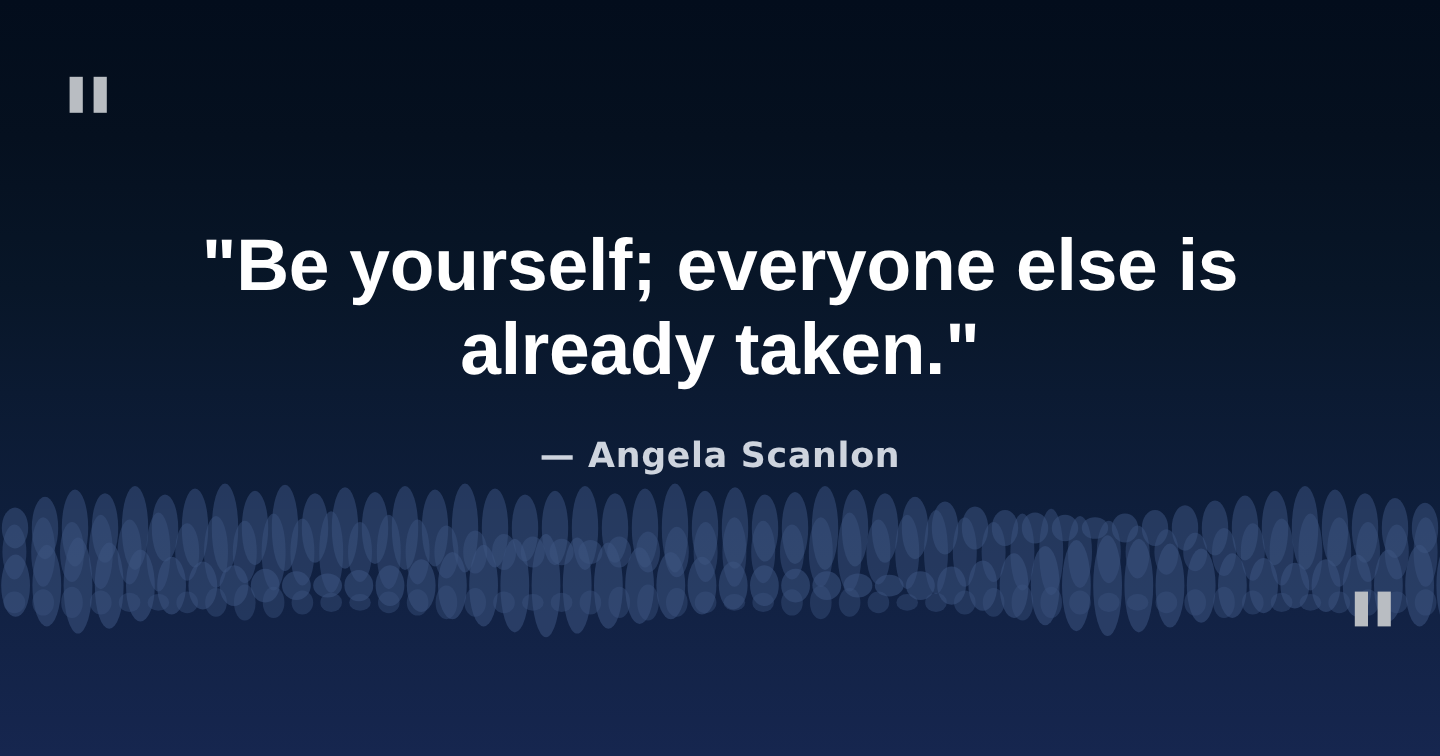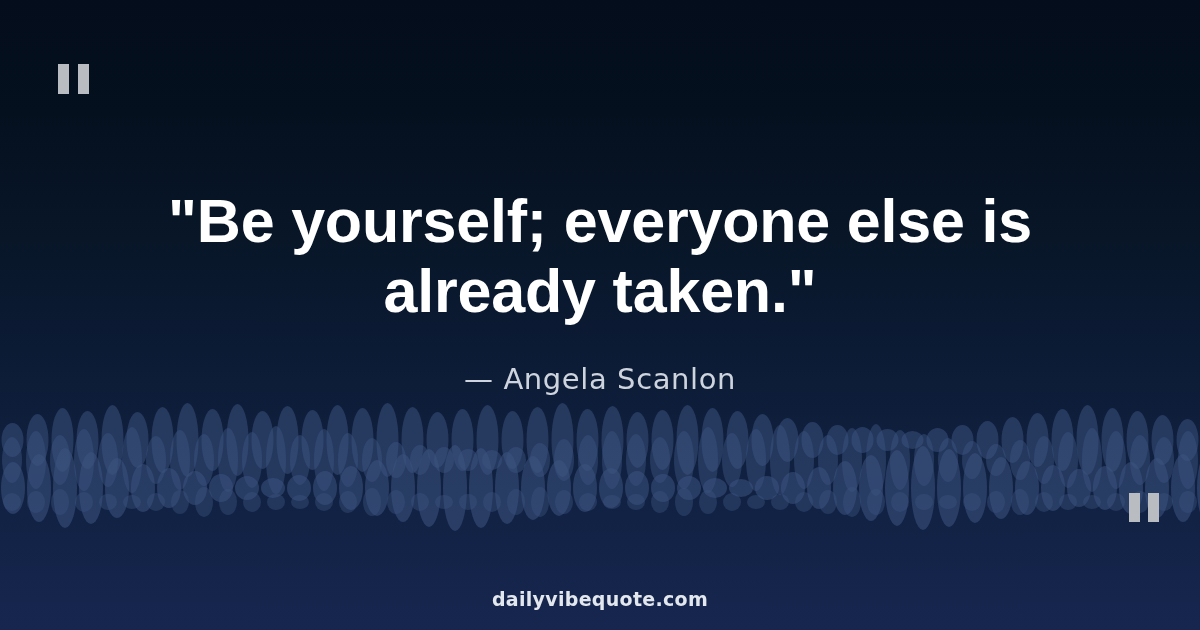--- a/index.html
+++ b/index.html
@@ -99,21 +99,21 @@
 
   #attribution {
     position: absolute;
     left: 60px;
     top: 362px;
     width: 1080px;
     text-align: center;
     color: #ced4de;
     font-family: "DejaVu Sans", sans-serif;
     font-size: 29px;
-    font-weight: normal;
+    font-weight: bold;
     letter-spacing: 0.6px;
   }
 
   #footer-url {
     position: absolute;
     left: 0;
     top: 588px;
     width: 1200px;
     text-align: center;
     color: #e3e7ee;
@@ -348,16 +348,15 @@
 
     <div id="quote-text" style="color: rgb(255, 255, 255);">"Be yourself; everyone else is already taken."</div>
 
     <div id="attribution" style="color: rgb(206, 212, 222);">— Angela Scanlon</div>
 
     <div class="quote-mark" id="quote-mark-bottom">
       <span style="background: rgb(185, 189, 194);"></span>
       <span style="background: rgb(185, 189, 194);"></span>
     </div>
 
-    <div id="footer-url" style="color: rgb(227, 231, 238);">dailyvibequote.com</div>
 
   </div>
 </div>
 
 </body></html>

